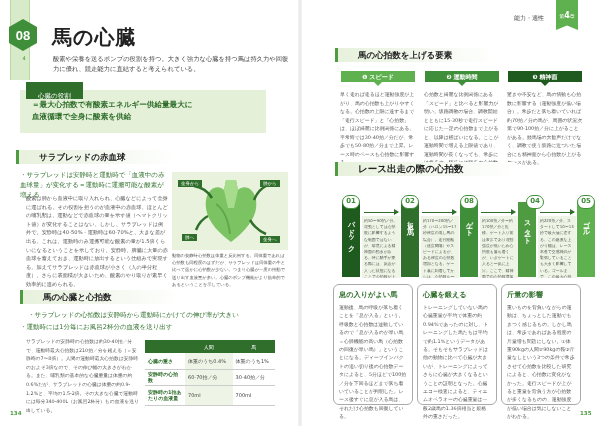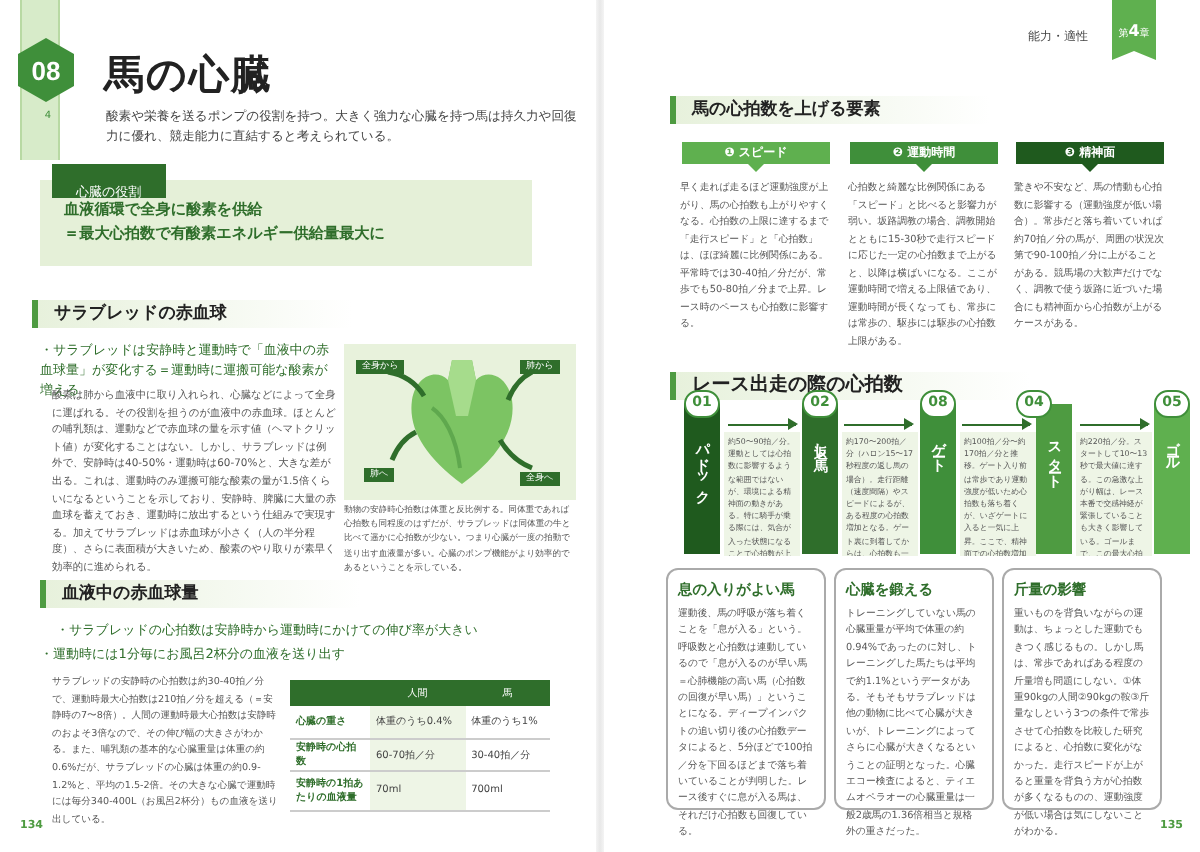--- a/index.html
+++ b/index.html
@@ -13,21 +13,21 @@
 .ribbon{position:absolute;left:10px;top:0;width:20px;height:80px;background:#d7ebc9;border-left:1px solid #b8d9a3;border-right:1px solid #b8d9a3}
 .hex{position:absolute;left:9px;top:19px;width:28px;height:32px;background:#3f8f3a;clip-path:polygon(50% 0,100% 25%,100% 75%,50% 100%,0 75%,0 25%);display:flex;align-items:center;justify-content:center;color:#fff;font-weight:bold;font-size:13px;font-family:"Liberation Sans",sans-serif}
 .chapnum{position:absolute;left:14px;top:56px;width:20px;text-align:center;font-size:5px;color:#3f8f3a;line-height:5px}
 .title{position:absolute;left:52px;top:24px;font-family:"DejaVu Serif","Liberation Serif",serif;font-size:20px;font-weight:bold;color:#222;letter-spacing:1px}
 .lead{position:absolute;left:53px;top:54px;width:240px;font-size:6.3px;line-height:10px;color:#444}
 
 .rolebox{position:absolute;left:20px;top:90px;width:246px;height:43px;background:#e5f0d8}
 .roletag{position:absolute;left:26px;top:82px;height:17px;padding:8px 12px;background:#2f6e2b;color:#fff;font-size:6.5px;line-height:13px;font-weight:normal}
 .roletext{position:absolute;left:32px;top:99px;font-size:7.6px;line-height:12px;font-weight:bold;color:#2f6e2b}
 
-.sec{position:absolute;height:14px;border-left:3px solid #4e9b41;padding-left:8px;font-size:8.5px;line-height:14px;font-weight:bold;color:#222;background:linear-gradient(90deg,#e7f1dc,#fff)}
+.sec{position:absolute;height:14px;border-left:3px solid #4e9b41;padding-left:20px;font-size:8.5px;line-height:14px;font-weight:bold;color:#222;background:linear-gradient(90deg,#e7f1dc,#fff)}
 .bullet{position:absolute;font-size:6.5px;line-height:10px;color:#2f6e2b}
 .body{position:absolute;font-size:5.2px;line-height:8.6px;color:#555}
 
 .fig{position:absolute;left:172px;top:172px;width:116px;height:78px;background:#e8f2dc;overflow:hidden}
 .heart{position:absolute;left:30px;top:6px;width:58px;height:66px}
 .figlbl{position:absolute;height:7px;padding:0 3px;background:#2f6e2b;color:#fff;font-size:4.5px;line-height:7px}
 .figcap{position:absolute;left:172px;top:252px;width:116px;font-size:4.3px;line-height:7.2px;color:#555}
 
 table.cmp{position:absolute;left:145px;top:340px;width:130px;border-collapse:collapse;font-size:5px}
 table.cmp th{background:#2f6e2b;color:#fff;height:13px;font-weight:normal}
@@ -63,22 +63,22 @@
 <div class="page left">
   <div class="ribbon"></div>
   <div class="hex">08</div>
   <div class="chapnum">4</div>
   <div class="title">馬の心臓</div>
   <div class="lead">酸素や栄養を送るポンプの役割を持つ。大きく強力な心臓を持つ馬は持久力や回復力に優れ、競走能力に直結すると考えられている。</div>
 
   <div class="rolebox"></div>
   <div class="roletag">心臓の役割</div>
   <div class="roletext">
+    <div>＝最大心拍数で有酸素エネルギー供給量最大に</div>
     <div>血液循環で全身に酸素を供給</div>
-    <div>＝最大心拍数で有酸素エネルギー供給量最大に</div>
   </div>
 
   <div class="sec" style="left:16px;top:150px;width:160px">サラブレッドの赤血球</div>
   <div class="bullet" style="left:20px;top:170px;width:150px">・サラブレッドは安静時と運動時で「血液中の赤血球量」が変化する＝運動時に運搬可能な酸素が増える</div>
   <div class="body" style="left:26px;top:194px;width:142px">酸素は肺から血液中に取り入れられ、心臓などによって全身に運ばれる。その役割を担うのが血液中の赤血球。ほとんどの哺乳類は、運動などで赤血球の量を示す値（ヘマトクリット値）が変化することはない。しかし、サラブレッドは例外で、安静時は40-50%・運動時は60-70%と、大きな差が出る。これは、運動時のみ運搬可能な酸素の量が1.5倍くらいになるということを示しており、安静時、脾臓に大量の赤血球を蓄えておき、運動時に放出するという仕組みで実現する。加えてサラブレッドは赤血球が小さく（人の半分程度）、さらに表面積が大きいため、酸素のやり取りが素早く効率的に進められる。</div>
 
   <div class="fig">
     <svg class="heart" viewBox="0 0 58 66">
       <path d="M29 64 C10 50 2 36 4 22 C6 10 16 6 22 12 L24 2 L34 2 L36 12 C42 6 52 10 54 22 C56 36 48 50 29 64Z" fill="#7cc463"></path>
       <path d="M22 12 L24 2 L34 2 L36 12 L32 30 L26 30Z" fill="#a6dc8c"></path>
@@ -90,21 +90,21 @@
       <path d="M36 44 Q28 48 24 58" stroke="#2f6e2b" stroke-width="2.5" fill="none"></path>
       <path d="M78 48 Q84 58 94 62" stroke="#2f6e2b" stroke-width="2.5" fill="none"></path>
     </svg>
     <div class="figlbl" style="left:6px;top:8px">全身から</div>
     <div class="figlbl" style="left:88px;top:8px">肺から</div>
     <div class="figlbl" style="left:10px;top:62px">肺へ</div>
     <div class="figlbl" style="left:88px;top:64px">全身へ</div>
   </div>
   <div class="figcap">動物の安静時心拍数は体重と反比例する。同体重であれば心拍数も同程度のはずだが、サラブレッドは同体重の牛と比べて遥かに心拍数が少ない。つまり心臓が一度の拍動で送り出す血液量が多い。心臓のポンプ機能がより効率的であるということを示している。</div>
 
-  <div class="sec" style="left:20px;top:290px;width:160px">血液中の赤血球量</div>
+  <div class="sec" style="left:20px;top:290px;width:160px">馬の心臓と心拍数</div>
   <div class="bullet" style="left:28px;top:310px;width:270px">・サラブレッドの心拍数は安静時から運動時にかけての伸び率が大きい</div>
   <div class="bullet" style="left:20px;top:322px;width:270px">・運動時には1分毎にお風呂2杯分の血液を送り出す</div>
   <div class="body" style="left:26px;top:338px;width:115px;font-size:4.8px;line-height:8.6px">サラブレッドの安静時の心拍数は約30-40拍／分で、運動時最大心拍数は210拍／分を超える（＝安静時の7〜8倍）。人間の運動時最大心拍数は安静時のおよそ3倍なので、その伸び幅の大きさがわかる。また、哺乳類の基本的な心臓重量は体重の約0.6%だが、サラブレッドの心臓は体重の約0.9-1.2%と、平均の1.5-2倍。その大きな心臓で運動時には毎分340-400L（お風呂2杯分）もの血液を送り出している。</div>
 
   <table class="cmp">
     <tbody>
         <tr>
       <th></th>
       <th>人間</th>
       <th>馬</th>
@@ -142,39 +142,39 @@
   <div class="tri" style="left:74px;border-top:4px solid #5fb04f"></div>
   <div class="factor f2" style="left:125px;width:74px">❷ 運動時間</div>
   <div class="tri" style="left:158px;border-top:4px solid #3f8f3a"></div>
   <div class="factor f3" style="left:208px;width:74px">❸ 精神面</div>
   <div class="tri" style="left:241px;border-top:4px solid #1f5a1e"></div>
 
   <div class="fbody" style="left:40px">早く走れば走るほど運動強度が上がり、馬の心拍数も上がりやすくなる。心拍数の上限に達するまで「走行スピード」と「心拍数」は、ほぼ綺麗に比例関係にある。平常時では30-40拍／分だが、常歩でも50-80拍／分まで上昇。レース時のペースも心拍数に影響する。</div>
   <div class="fbody" style="left:124px">心拍数と綺麗な比例関係にある「スピード」と比べると影響力が弱い。坂路調教の場合、調教開始とともに15-30秒で走行スピードに応じた一定の心拍数まで上がると、以降は横ばいになる。ここが運動時間で増える上限値であり、運動時間が長くなっても、常歩には常歩の、駆歩には駆歩の心拍数上限がある。</div>
   <div class="fbody" style="left:207px">驚きや不安など、馬の情動も心拍数に影響する（運動強度が低い場合）。常歩だと落ち着いていれば約70拍／分の馬が、周囲の状況次第で90-100拍／分に上がることがある。競馬場の大歓声だけでなく、調教で使う坂路に近づいた場合にも精神面から心拍数が上がるケースがある。</div>
 
-  <div class="sec" style="left:35px;top:186px;width:180px;font-size:9.5px">レース出走の際の心拍数</div>
+  <div class="sec" style="left:35px;top:162px;width:180px;font-size:9.5px">レース出走の際の心拍数</div>
 
   <div class="step" style="left:42px;background:#1f5a1e">パドック</div>
   <div class="stepnum" style="left:42px">01</div>
   <div class="arrow" style="left:64px;width:34px"></div>
   <div class="stepbody" style="left:62px">約50〜90拍／分。運動としては心拍数に影響するような範囲ではないが、環境による精神面の動きがある。特に騎手が乗る際には、気合が入った状態になることで心拍数が上がる。</div>
 
   <div class="step" style="left:101px;background:#2f6e2b">返し馬</div>
   <div class="stepnum" style="left:101px">02</div>
   <div class="arrow" style="left:122px;width:34px"></div>
   <div class="stepbody" style="left:121px">約170〜200拍／分（ハロン15〜17秒程度の返し馬の場合）。走行距離（速度間隔）やスピードによるが、ある程度の心拍数増加となる。ゲート裏に到着してからは、心拍数も一旦落ち着く。</div>
 
   <div class="step" style="left:160px;background:#3f8f3a">ゲート</div>
   <div class="stepnum" style="left:160px">08</div>
   <div class="arrow" style="left:181px;width:34px"></div>
   <div class="stepbody" style="left:180px">約100拍／分〜約170拍／分と推移。ゲート入り前は常歩であり運動強度が低いため心拍数も落ち着くが、いざゲートに入ると一気に上昇。ここで、精神面での心拍数増加が顕著になる。</div>
 
   <div class="step" style="left:218px;background:#4e9b41">スタート</div>
-  <div class="stepnum" style="left:208px">04</div>
+  <div class="stepnum" style="left:226px">04</div>
   <div class="arrow" style="left:240px;width:34px"></div>
   <div class="stepbody" style="left:238px">約220拍／分。スタートして10〜13秒で最大値に達する。この急激な上がり幅は、レース本番で交感神経が緊張していることも大きく影響している。ゴールまで、この最大心拍数は維持される。</div>
 
   <div class="step" style="left:277px;background:#5fb04f">ゴール</div>
   <div class="stepnum" style="left:277px">05</div>
 
   <div class="card" style="left:33px">
     <h4>息の入りがよい馬</h4>
     <p>運動後、馬の呼吸が落ち着くことを「息が入る」という。呼吸数と心拍数は連動しているので「息が入るのが早い馬＝心肺機能の高い馬（心拍数の回復が早い馬）」ということになる。ディープインパクトの追い切り後の心拍数データによると、5分ほどで100拍／分を下回るほどまで落ち着いていることが判明した。レース後すぐに息が入る馬は、それだけ心拍数も回復している。</p>
   </div>

